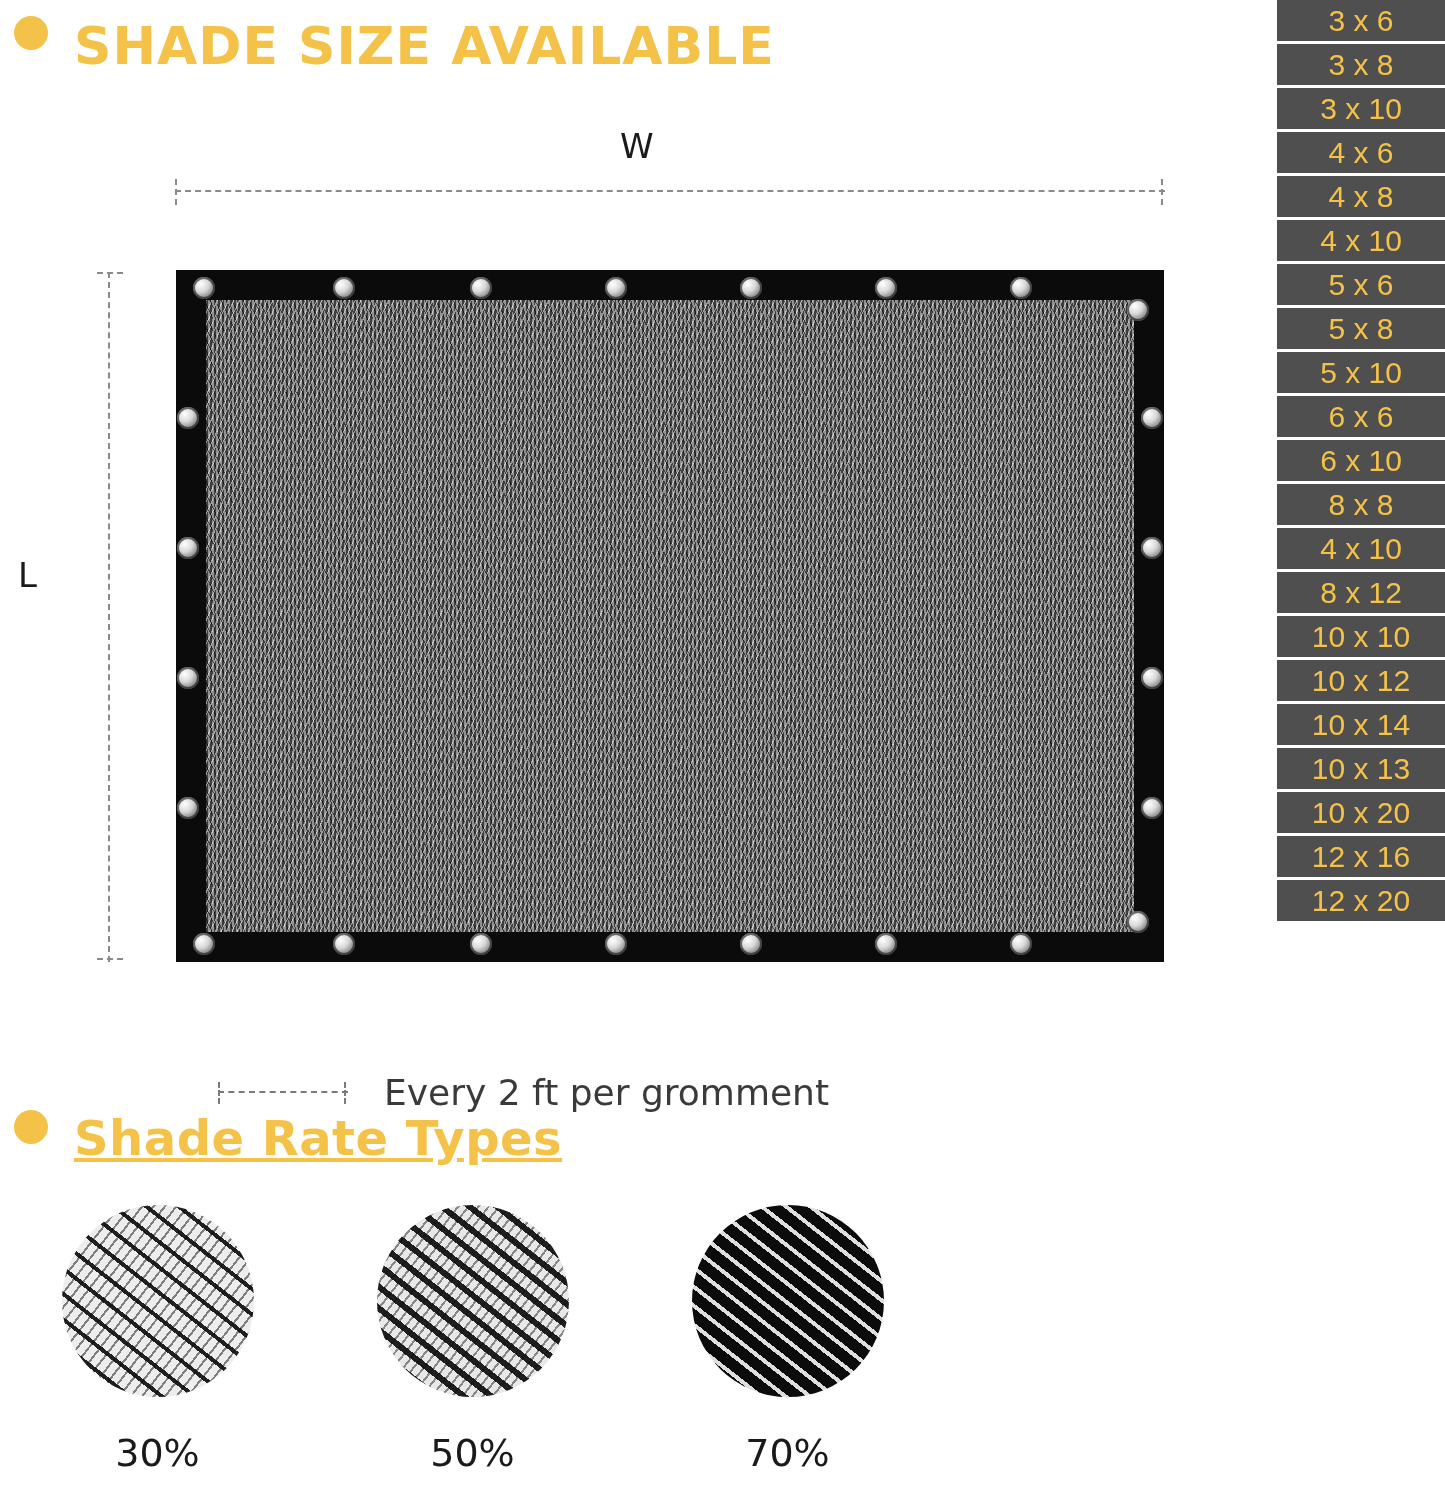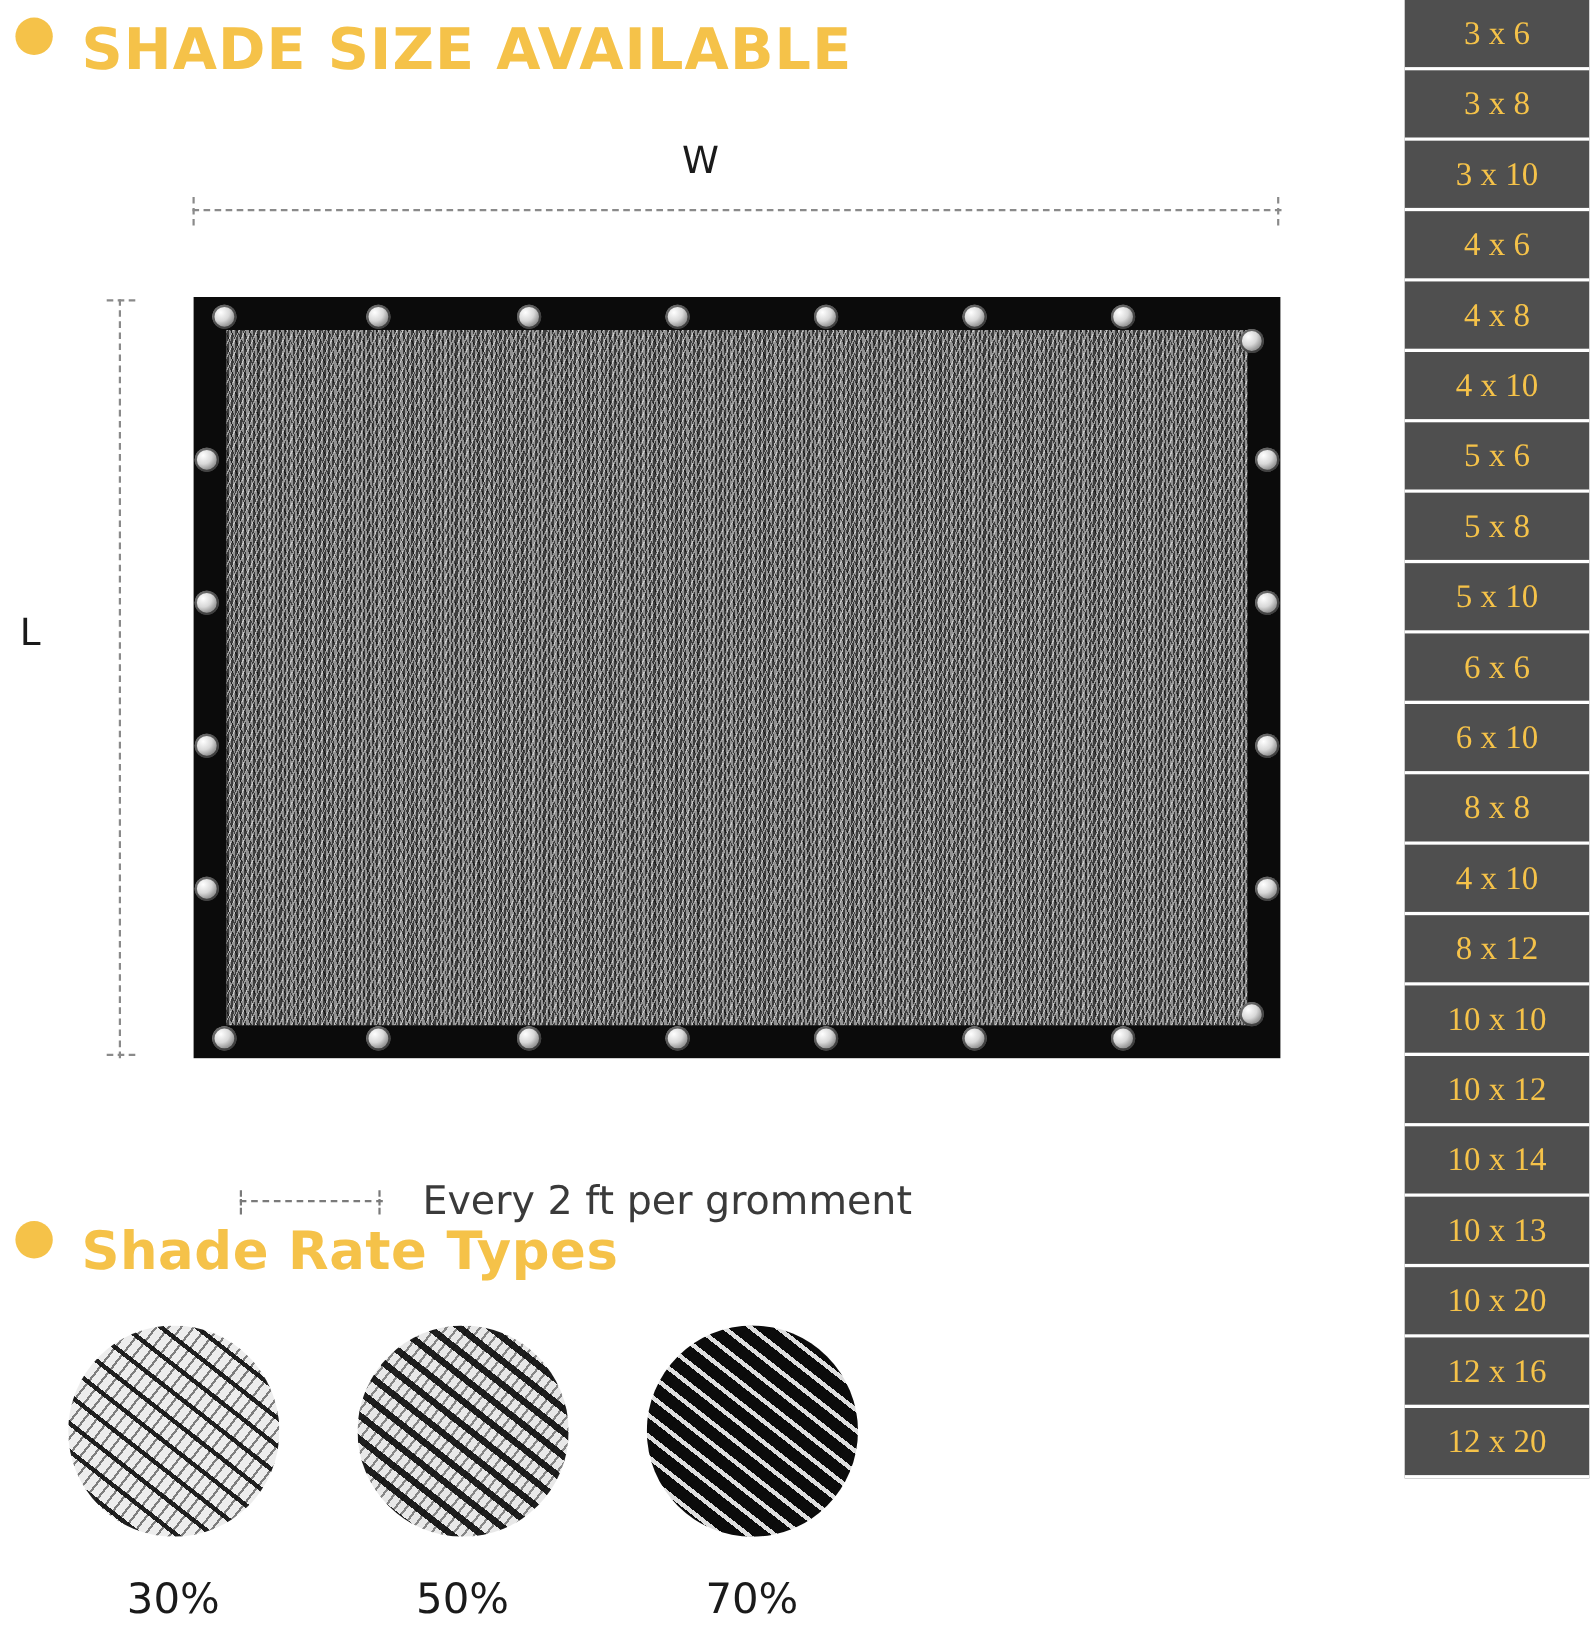--- a/index.html
+++ b/index.html
@@ -41,20 +41,21 @@
     margin-left: 26px;
     letter-spacing: 1px;
   }
   #heading-shade-rate {
     top: 1110px;
     left: 14px;
   }
   #heading-shade-rate .heading-text {
     font-size: 48px;
     margin-left: 26px;
+    text-decoration: underline;
   }
 
   
   #diagram {
     position: absolute;
     left: 0;
     top: 100px;
     width: 1240px;
     height: 980px;
   }
@@ -176,21 +177,21 @@
     white-space: nowrap;
   }
 
   
   #shade-rates {
     position: absolute;
     left: 60px;
     top: 1205px;
     width: 1140px;
     display: flex;
-    gap: 68px;
+    gap: 120px;
   }
   .rate-item {
     width: 195px;
     display: flex;
     flex-direction: column;
     align-items: center;
   }
   .rate-circle {
     width: 192px;
     height: 192px;
@@ -230,30 +231,30 @@
   
   #size-list {
     position: absolute;
     right: 0;
     top: 0;
     width: 168px;
     display: flex;
     flex-direction: column;
   }
   .size-chip {
-    height: 64px;
+    height: 44px;
     background: #4f4f4f;
     color: #f5c249;
     font-size: 30px;
     display: flex;
     align-items: center;
     justify-content: center;
     border-bottom: 3px solid #ffffff;
     box-sizing: border-box;
-    font-family: Liberation Serif, serif;
+    font-family: Liberation Sans, sans-serif;
   }
 </style>
 </head>
 <body>
 
 <div class="heading-row" id="heading-main">
   <span class="bullet-dot"></span>
   <span class="heading-text">SHADE SIZE AVAILABLE</span>
 </div>
 

